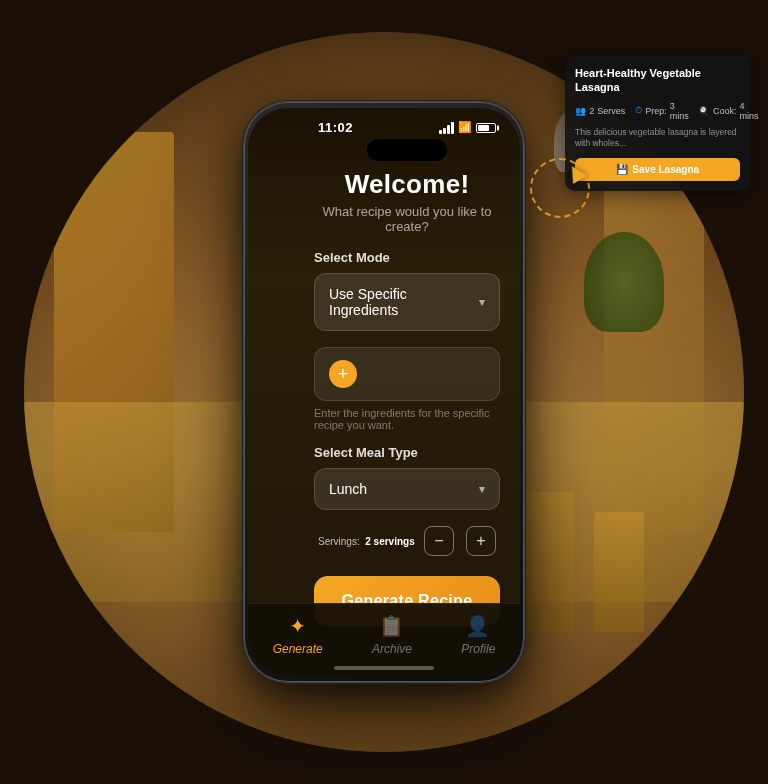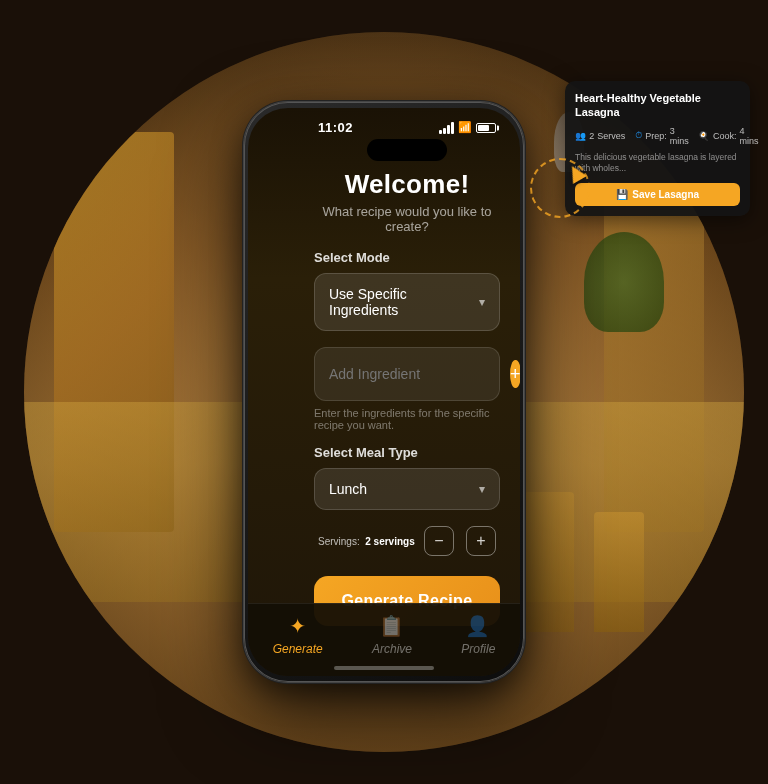--- a/index.html
+++ b/index.html
@@ -413,21 +413,21 @@
       transform: translateX(-50%);
       width: 100px;
       height: 4px;
       background: rgba(255,255,255,0.3);
       border-radius: 2px;
     }
 
     
     .tooltip-card {
       position: absolute;
-      top: 81px;
+      top: 56px;
       right: 18px;
       width: 185px;
       background: rgba(20,20,20,0.95);
       border-radius: 10px;
       padding: 10px;
       z-index: 20;
       box-shadow: 0 4px 20px rgba(0,0,0,0.5);
     }
     .tooltip-title {
       font-size: 11px;
@@ -551,21 +551,20 @@
       <p class="section-label">Select Mode</p>
 
       
       <div class="dropdown">
         <span class="dropdown-value">Use Specific Ingredients</span>
         <span class="dropdown-chevron">▾</span>
       </div>
 
       
       <div class="ingredient-input-container">
-        <input class="ingredient-input" type="text" placeholder="Add Ingredient" style="">
         <div class="add-btn">+</div>
       </div>
       <p class="ingredient-hint">Enter the ingredients for the specific recipe you want.</p>
 
       
       <p class="section-label">Select Meal Type</p>
       <div class="meal-dropdown">
         <span class="dropdown-value">Lunch</span>
         <span class="dropdown-chevron">▾</span>
       </div>

